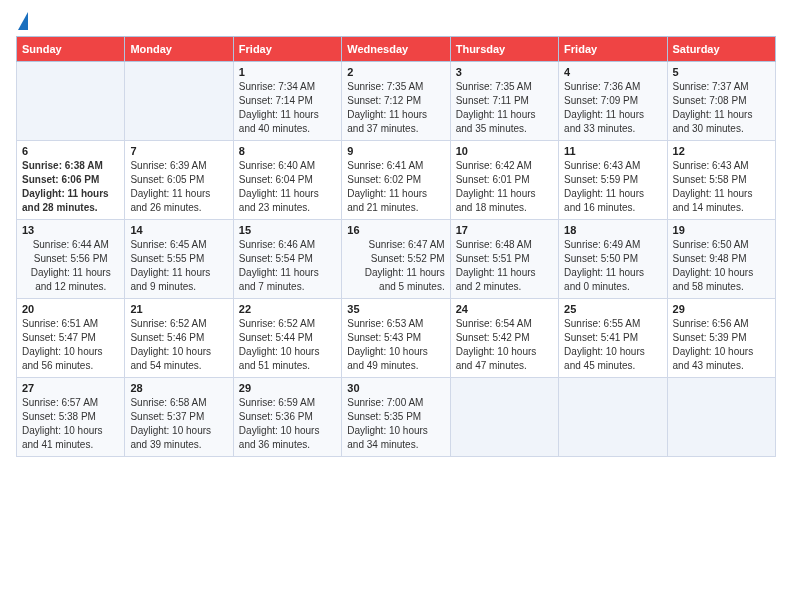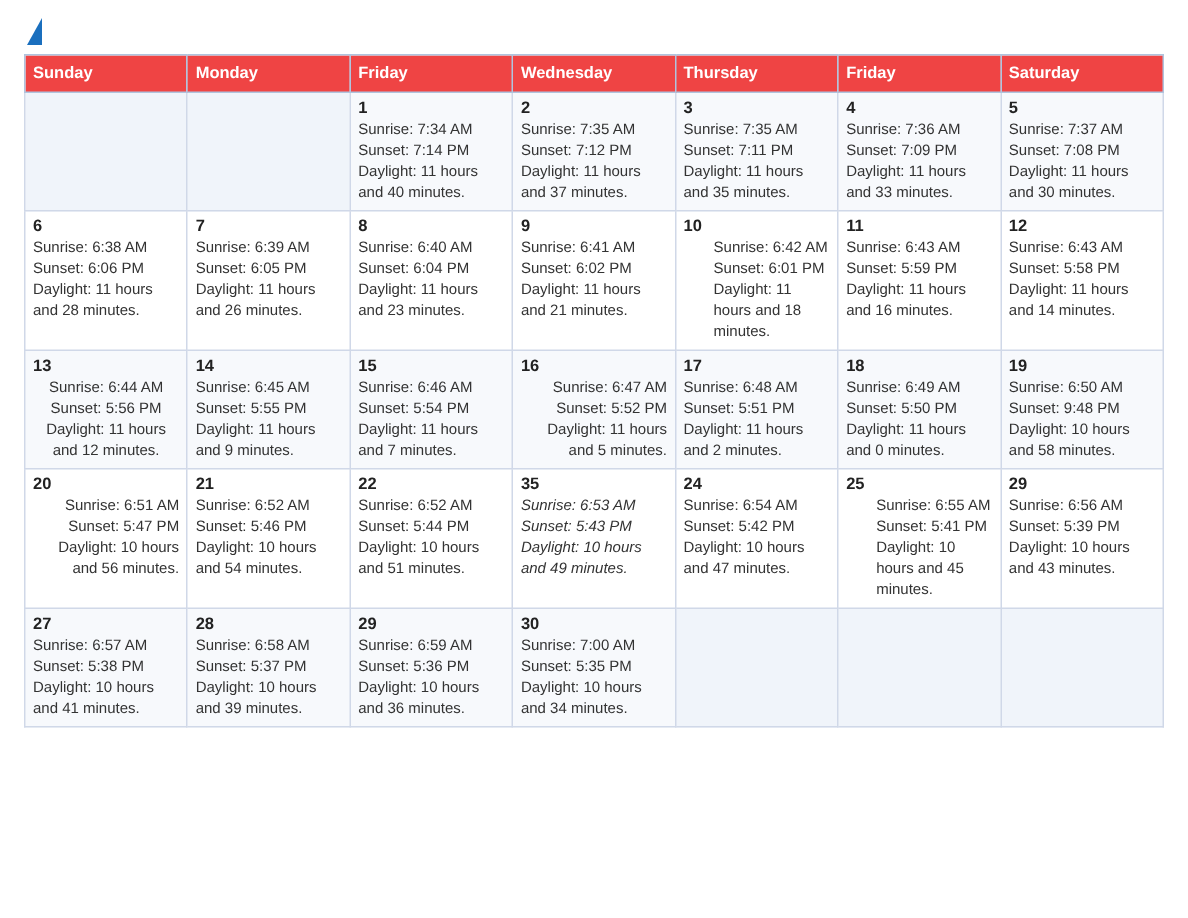--- a/index.html
+++ b/index.html
@@ -153,21 +153,21 @@
         <td>
           <div class="day-num">5</div>
           <div class="day-info" style="white-space: pre-line;">Sunrise: 7:37 AM
 Sunset: 7:08 PM
 Daylight: 11 hours and 30 minutes.</div>
         </td>
       </tr>
       <tr>
         <td>
           <div class="day-num">6</div>
-          <div class="day-info" style="white-space: pre-line;">Sunrise: 6:38 AM
+          <div class="day-info" style="white-space: pre-line; font-weight: bold;">Sunrise: 6:38 AM
 Sunset: 6:06 PM
 Daylight: 11 hours and 28 minutes.</div>
         </td>
         <td>
           <div class="day-num">7</div>
           <div class="day-info" style="white-space: pre-line;">Sunrise: 6:39 AM
 Sunset: 6:05 PM
 Daylight: 11 hours and 26 minutes.</div>
         </td>
         <td>
@@ -177,21 +177,21 @@
 Daylight: 11 hours and 23 minutes.</div>
         </td>
         <td>
           <div class="day-num">9</div>
           <div class="day-info" style="white-space: pre-line;">Sunrise: 6:41 AM
 Sunset: 6:02 PM
 Daylight: 11 hours and 21 minutes.</div>
         </td>
         <td>
           <div class="day-num">10</div>
-          <div class="day-info" style="white-space: pre-line; margin-left: 20px;">Sunrise: 6:42 AM
+          <div class="day-info" style="white-space: pre-line;">Sunrise: 6:42 AM
 Sunset: 6:01 PM
 Daylight: 11 hours and 18 minutes.</div>
         </td>
         <td>
           <div class="day-num">11</div>
           <div class="day-info" style="white-space: pre-line;">Sunrise: 6:43 AM
 Sunset: 5:59 PM
 Daylight: 11 hours and 16 minutes.</div>
         </td>
         <td>
@@ -241,51 +241,51 @@
         <td>
           <div class="day-num">19</div>
           <div class="day-info" style="white-space: pre-line;">Sunrise: 6:50 AM
 Sunset: 9:48 PM
 Daylight: 10 hours and 58 minutes.</div>
         </td>
       </tr>
       <tr>
         <td>
           <div class="day-num">20</div>
-          <div class="day-info" style="white-space: pre-line; text-align: right;">Sunrise: 6:51 AM
+          <div class="day-info" style="white-space: pre-line;">Sunrise: 6:51 AM
 Sunset: 5:47 PM
 Daylight: 10 hours and 56 minutes.</div>
         </td>
         <td>
           <div class="day-num">21</div>
           <div class="day-info" style="white-space: pre-line;">Sunrise: 6:52 AM
 Sunset: 5:46 PM
 Daylight: 10 hours and 54 minutes.</div>
         </td>
         <td>
           <div class="day-num">22</div>
           <div class="day-info" style="white-space: pre-line;">Sunrise: 6:52 AM
 Sunset: 5:44 PM
 Daylight: 10 hours and 51 minutes.</div>
         </td>
         <td>
           <div class="day-num">35</div>
-          <div class="day-info" style="white-space: pre-line; font-style: italic;">Sunrise: 6:53 AM
+          <div class="day-info" style="white-space: pre-line;">Sunrise: 6:53 AM
 Sunset: 5:43 PM
 Daylight: 10 hours and 49 minutes.</div>
         </td>
         <td>
           <div class="day-num">24</div>
           <div class="day-info" style="white-space: pre-line;">Sunrise: 6:54 AM
 Sunset: 5:42 PM
 Daylight: 10 hours and 47 minutes.</div>
         </td>
         <td>
           <div class="day-num">25</div>
-          <div class="day-info" style="white-space: pre-line; margin-left: 20px;">Sunrise: 6:55 AM
+          <div class="day-info" style="white-space: pre-line;">Sunrise: 6:55 AM
 Sunset: 5:41 PM
 Daylight: 10 hours and 45 minutes.</div>
         </td>
         <td>
           <div class="day-num">29</div>
           <div class="day-info" style="white-space: pre-line;">Sunrise: 6:56 AM
 Sunset: 5:39 PM
 Daylight: 10 hours and 43 minutes.</div>
         </td>
       </tr>

